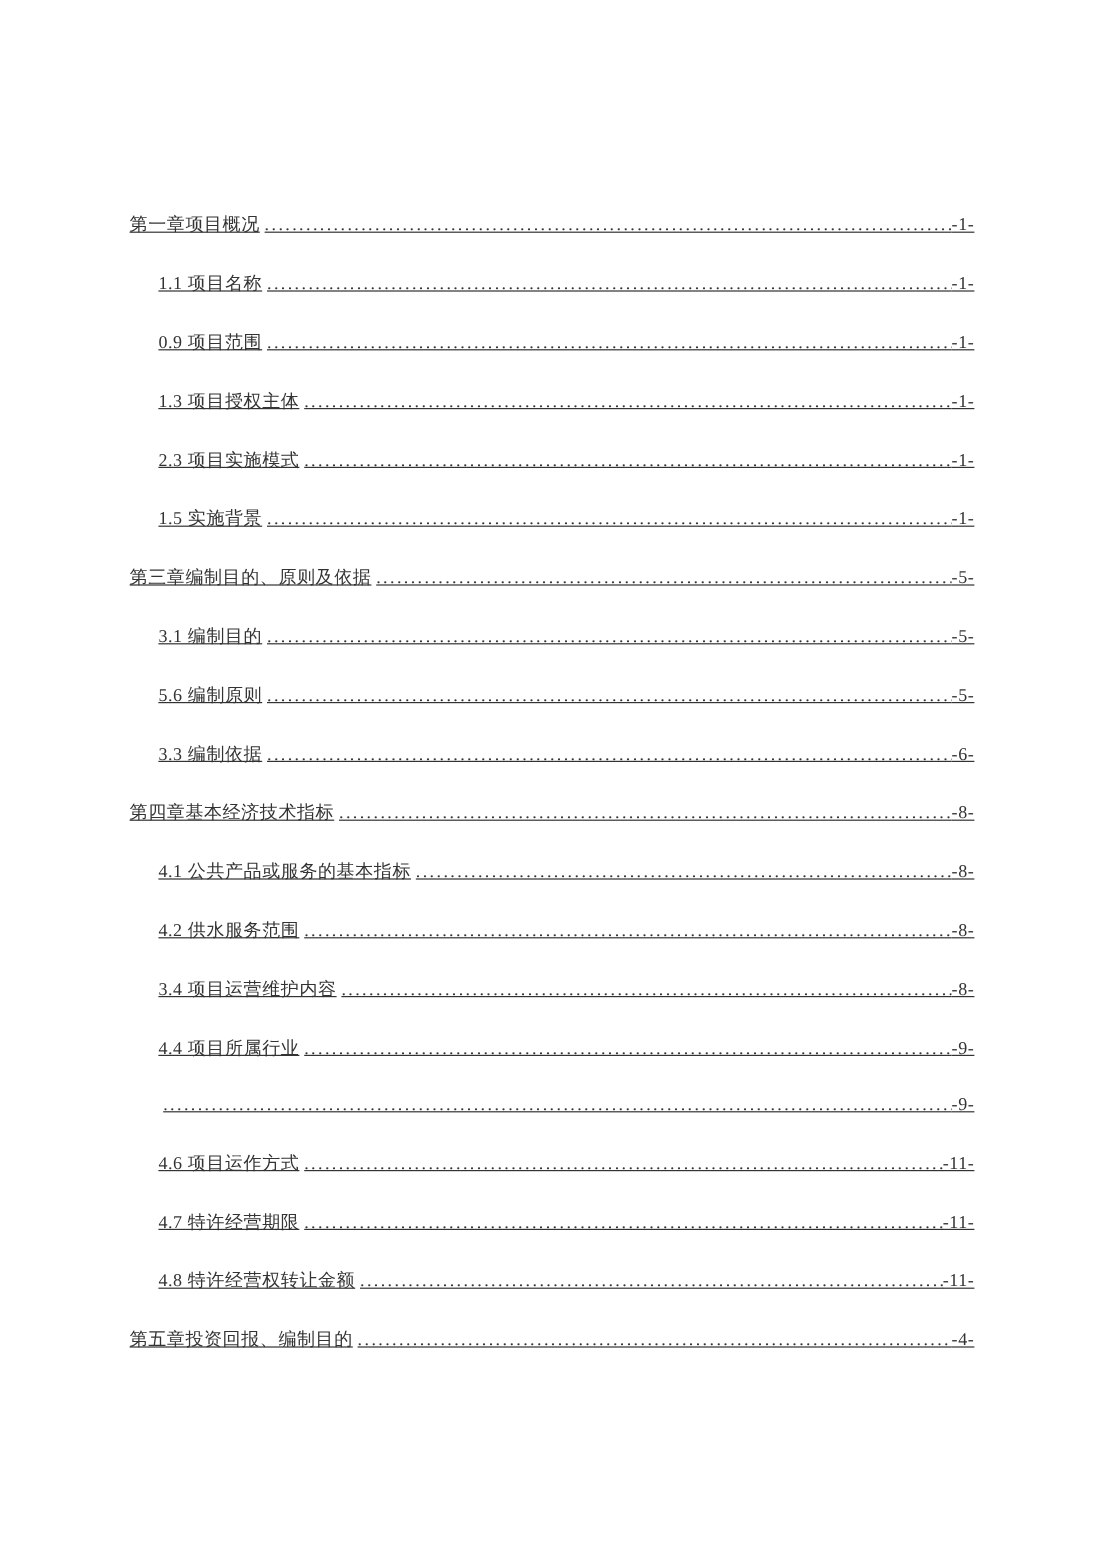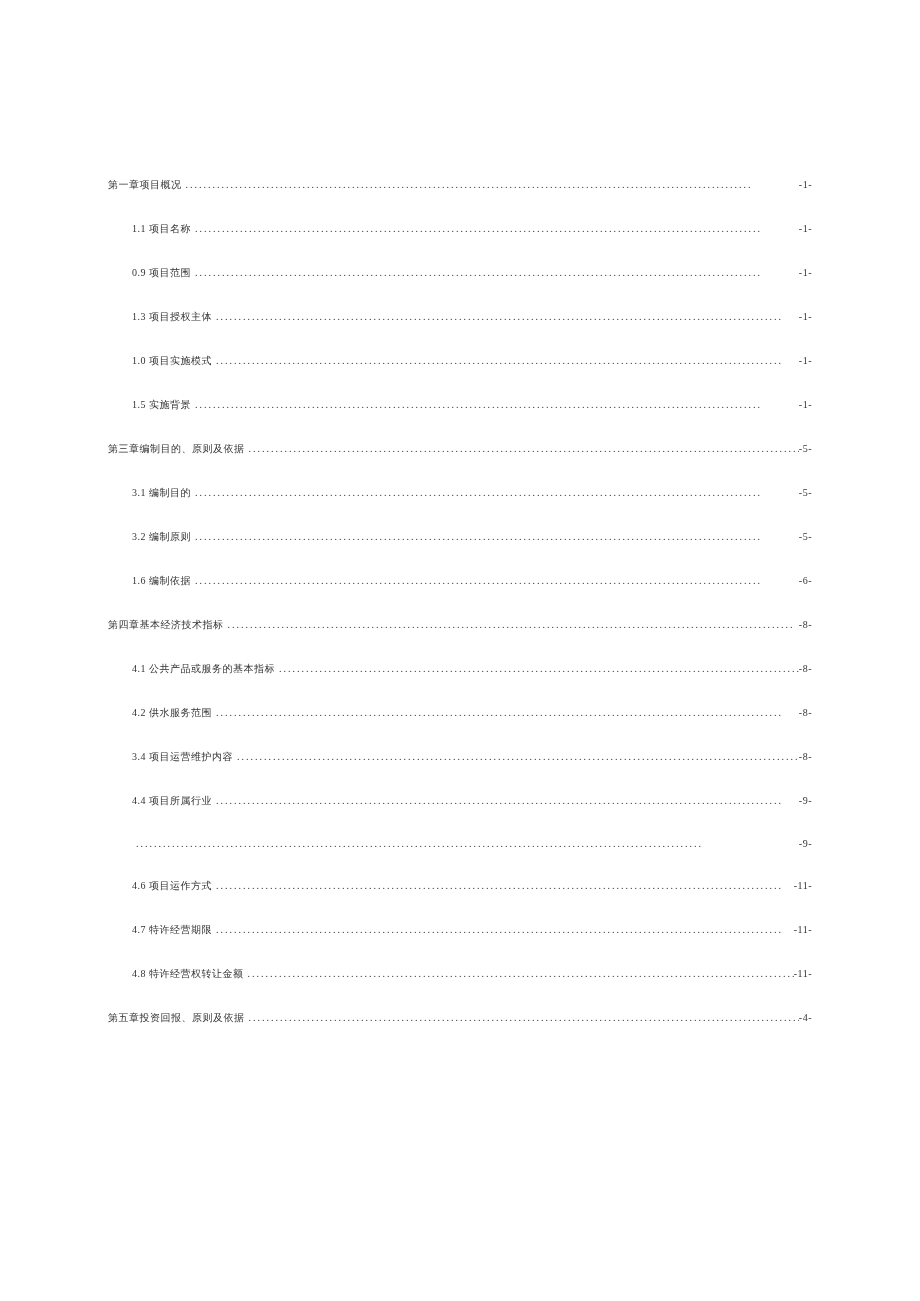--- a/index.html
+++ b/index.html
@@ -14,23 +14,24 @@
       font-family: "SimSun", "宋体", serif;
       padding: 178px 108px 0 108px;
     }
     .toc {
       width: 100%;
     }
     .toc-entry {
       display: flex;
       align-items: baseline;
       margin-bottom: 30px;
-      font-size: 10px;
+      font-size: 15px;
       color: #333333;
       letter-spacing: 0.5px;
+      text-decoration: underline;
     }
     .toc-entry.chapter {
       padding-left: 0;
     }
     .toc-entry.section {
       padding-left: 24px;
     }
     .toc-label {
       white-space: nowrap;
       flex-shrink: 0;
@@ -72,46 +73,46 @@
       <span class="toc-label">0.9 项目范围</span>
       <span class="toc-dots"></span>
       <span class="toc-page">-1-</span>
     </div>
     <div class="toc-entry section">
       <span class="toc-label">1.3 项目授权主体</span>
       <span class="toc-dots"></span>
       <span class="toc-page">-1-</span>
     </div>
     <div class="toc-entry section">
-      <span class="toc-label">1.0 项目实施模式</span>
+      <span class="toc-label">2.3 项目实施模式</span>
       <span class="toc-dots"></span>
       <span class="toc-page">-1-</span>
     </div>
     <div class="toc-entry section">
       <span class="toc-label">1.5 实施背景</span>
       <span class="toc-dots"></span>
       <span class="toc-page">-1-</span>
     </div>
     <div class="toc-entry chapter">
       <span class="toc-label">第三章编制目的、原则及依据</span>
       <span class="toc-dots"></span>
       <span class="toc-page">-5-</span>
     </div>
     <div class="toc-entry section">
       <span class="toc-label">3.1 编制目的</span>
       <span class="toc-dots"></span>
       <span class="toc-page">-5-</span>
     </div>
     <div class="toc-entry section">
-      <span class="toc-label">3.2 编制原则</span>
+      <span class="toc-label">5.6 编制原则</span>
       <span class="toc-dots"></span>
       <span class="toc-page">-5-</span>
     </div>
     <div class="toc-entry section">
-      <span class="toc-label">1.6 编制依据</span>
+      <span class="toc-label">3.3 编制依据</span>
       <span class="toc-dots"></span>
       <span class="toc-page">-6-</span>
     </div>
     <div class="toc-entry chapter">
       <span class="toc-label">第四章基本经济技术指标</span>
       <span class="toc-dots"></span>
       <span class="toc-page">-8-</span>
     </div>
     <div class="toc-entry section">
       <span class="toc-label">4.1 公共产品或服务的基本指标</span>
@@ -146,17 +147,17 @@
       <span class="toc-label">4.7 特许经营期限</span>
       <span class="toc-dots"></span>
       <span class="toc-page">-11-</span>
     </div>
     <div class="toc-entry section">
       <span class="toc-label">4.8 特许经营权转让金额</span>
       <span class="toc-dots"></span>
       <span class="toc-page">-11-</span>
     </div>
     <div class="toc-entry chapter">
-      <span class="toc-label">第五章投资回报、原则及依据</span>
+      <span class="toc-label">第五章投资回报、编制目的</span>
       <span class="toc-dots"></span>
       <span class="toc-page">-4-</span>
     </div>
   </div>
 
 </body></html>

